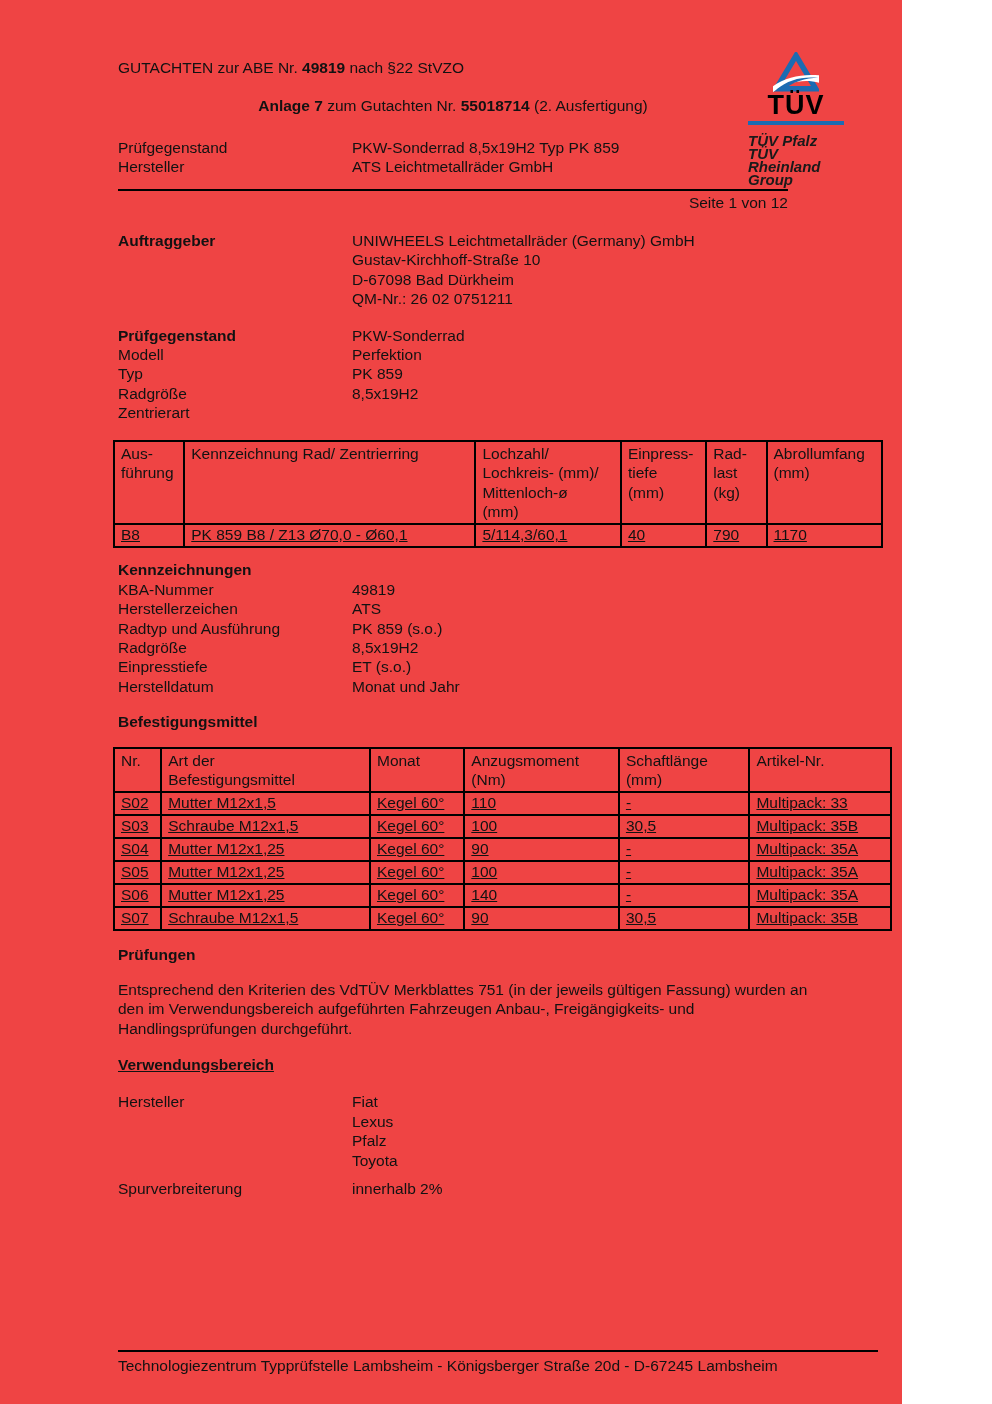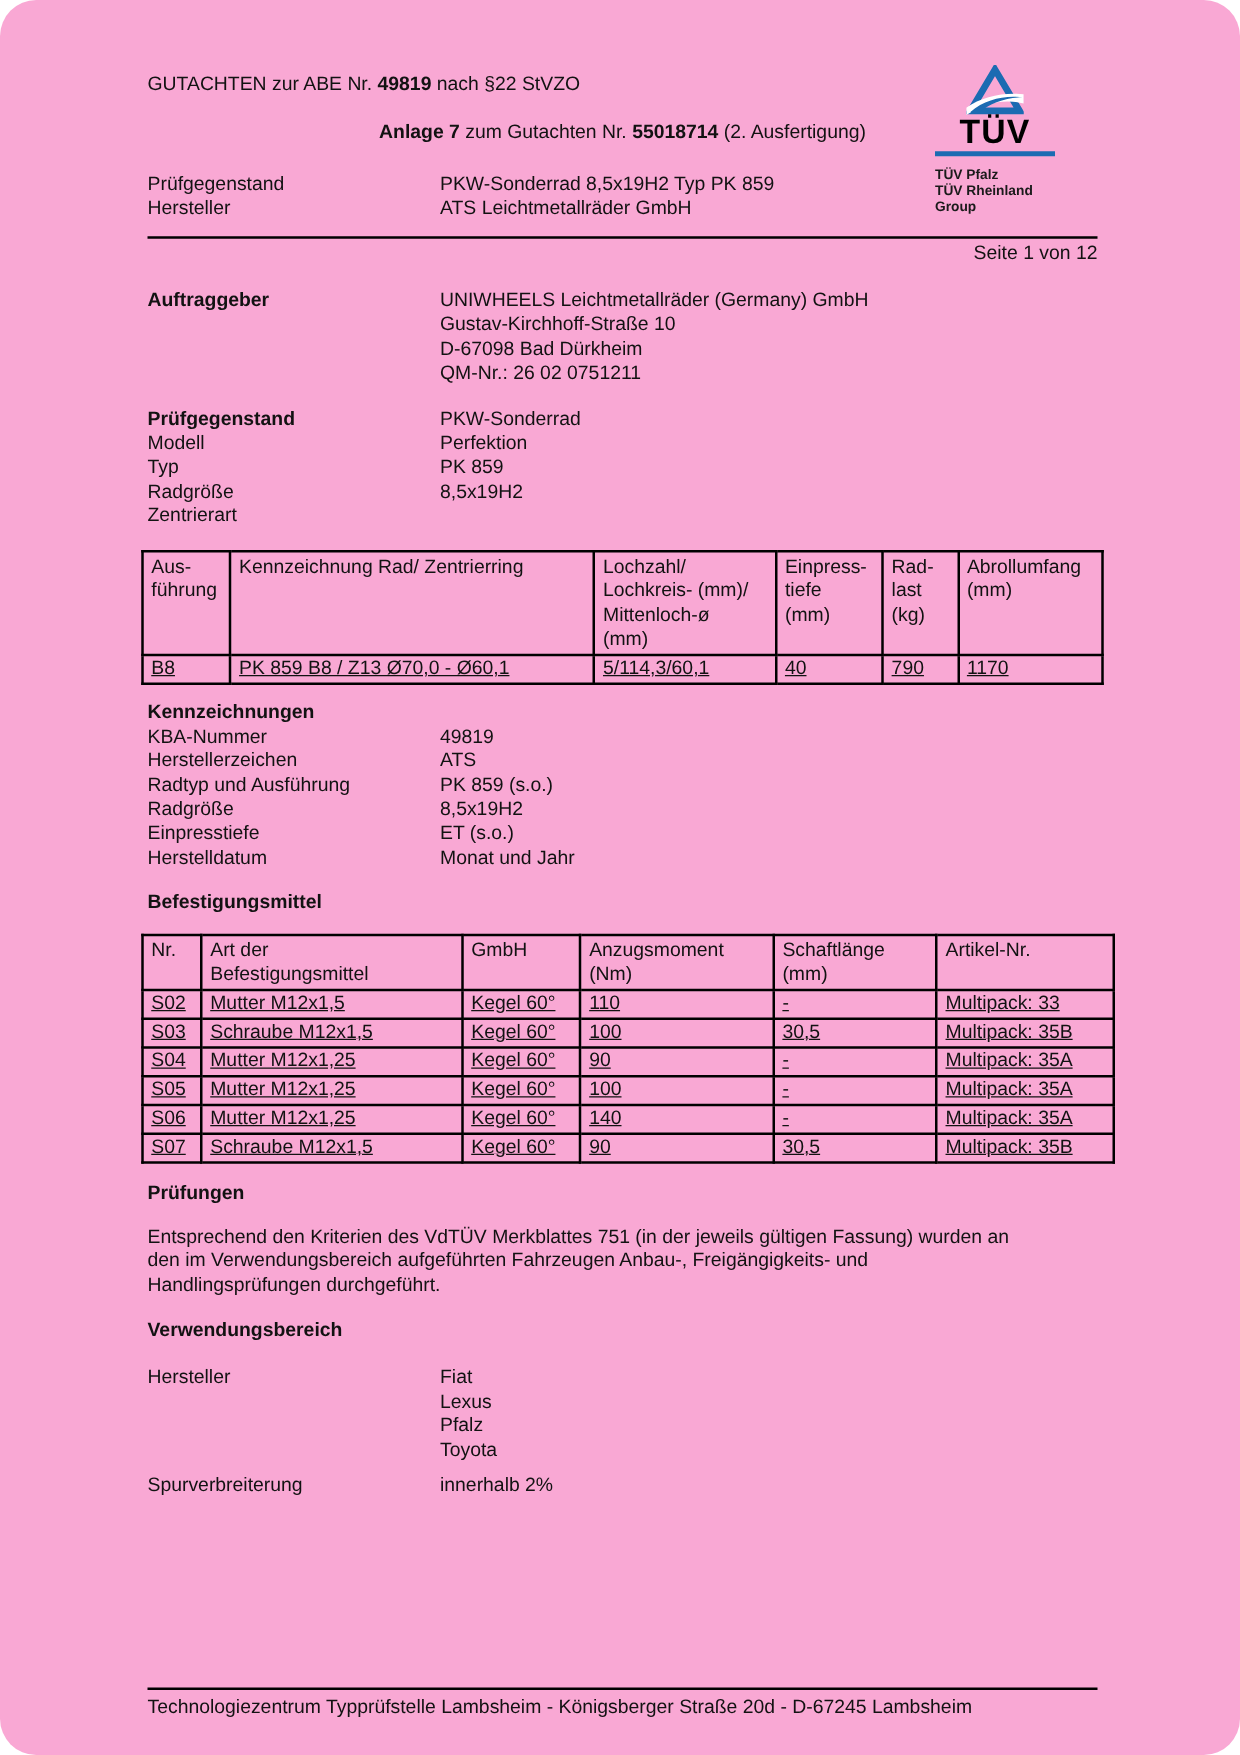--- a/index.html
+++ b/index.html
@@ -2,21 +2,21 @@
 <html><head>
 <meta charset="utf-8">
 <style>
   * { margin:0; padding:0; box-sizing:border-box; }
   html,body { background:#ffffff; }
   body {
     width:992px; height:1404px;
     font-family:"Liberation Sans","DejaVu Sans",sans-serif;
     font-size:15.5px; line-height:19.4px; color:#121212;
   }
-  .page { position:relative; width:992px; height:1404px; overflow:hidden; background:#f9a8d4;border-radius:29px; }
+  .page { position:relative; width:902px; height:1404px; overflow:hidden; background:#ef4444; }
   .content { padding:58px 114px 0 118px; }
   b { font-weight:bold; }
 
   .title { margin-bottom:19px; }
   .annex { margin-bottom:22px;text-align:center; }
 
   .kv { display:flex; }
   .kv .k { width:234px; flex:none; }
   .kv .v { flex:1; }
 
@@ -37,34 +37,34 @@
   th { padding:2px 6px; line-height:19.4px; }
   td { padding:1px 6px 2px; line-height:18px;text-decoration:underline; }
 
   .wheel-table { width:770px; margin-top:17px; }
   .fast-table  { width:779px; margin-top:15px; }
 
   .sec-heading { font-size:15.5px; font-weight:bold; }
   .markings-heading { margin-top:12px; }
   .fast-heading { margin-top:16px; }
   .tests-heading { margin-top:14px; }
-  .scope-heading { margin-top:17px; }
+  .scope-heading { margin-top:17px;text-decoration:underline; }
 
   .tests-para { margin-top:15px; width:772px; white-space:pre-line; }
 
   .manu { display:flex; margin-top:18px; }
   .manu .k { width:234px; flex:none; }
   .track { display:flex; margin-top:9px; }
   .track .k { width:234px; flex:none; }
 
   .tuv-logo { position:absolute; left:748px; top:52px; width:96px; }
   .tuv-triangle { display:block; margin:0 auto; width:46px; height:40px; }
   .tuv-word { text-align:center; font-weight:bold; font-size:27px; line-height:26px; letter-spacing:1px; color:#000; }
   .tuv-underline { height:4px; background:#1c6bb2; margin-top:3px; }
-  .tuv-sub { margin-top:9px; font-size:11px; line-height:13px; font-weight:bold; color:#1a1a1a; }
+  .tuv-sub { margin-top:9px; font-size:15px; line-height:13px; font-weight:bold; color:#1a1a1a;font-style:italic; }
 
   .footer { position:absolute; left:118px; top:1350px; width:760px; border-top:2px solid #000; padding-top:4px; }
 </style>
 </head>
 <body>
 
 <div class="page">
   <div class="content">
 
     <p class="title"><span>GUTACHTEN zur ABE Nr. </span><b>49819</b><span> nach §22 StVZO</span></p>
@@ -190,21 +190,21 @@
           <col style="width:94px">
           <col style="width:154px">
           <col style="width:130px">
           <col style="width:141px">
         </colgroup>
       <tbody>
           <tr>
         <th>Nr.</th>
         <th>Art der
 Befestigungsmittel</th>
-        <th>GmbH</th>
+        <th>Monat</th>
         <th>Anzugsmoment
 (Nm)</th>
         <th>Schaftlänge
 (mm)</th>
         <th>Artikel-Nr.</th>
       </tr>
       <tr>
         <td>S02</td>
         <td>Mutter M12x1,5</td>
         <td>Kegel 60°</td>

